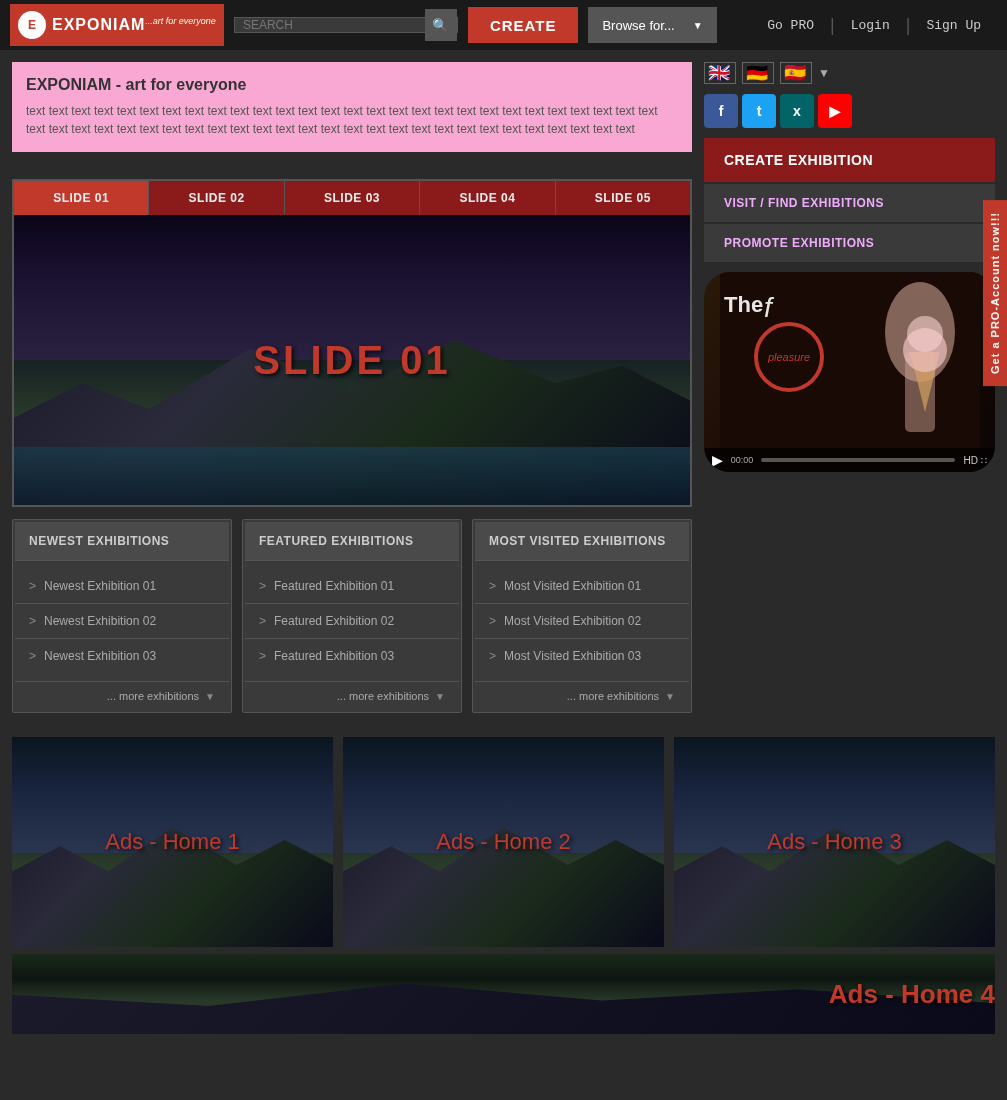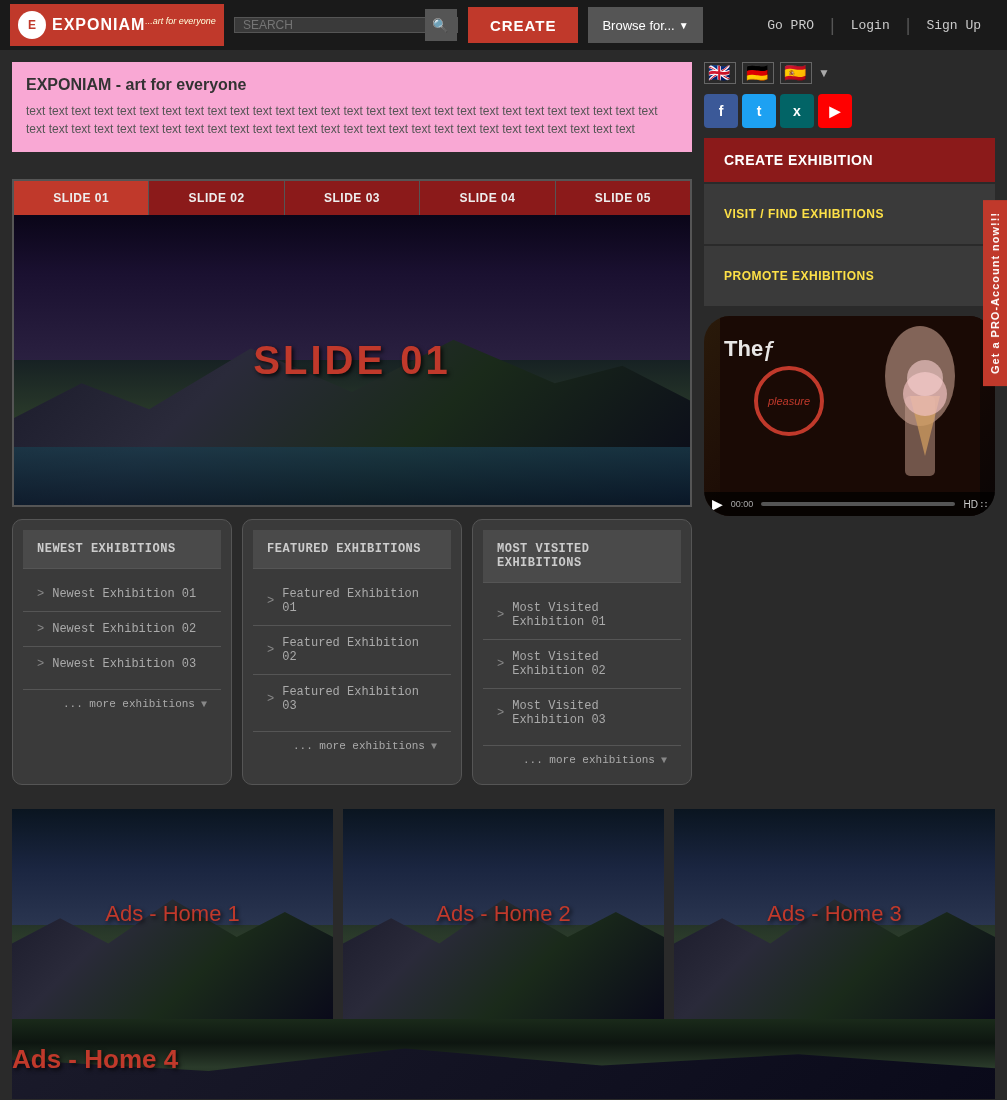--- a/index.html
+++ b/index.html
@@ -80,21 +80,21 @@
     }
     .btn-browse {
       background: #555;
       color: #fff;
       border: none;
       padding: 8px 14px;
       font-size: 13px;
       cursor: pointer;
       display: flex;
       align-items: center;
-      gap: 4px;
+      gap: 18px;
       height: 36px;
     }
     .btn-browse .arrow { font-size: 10px; }
     .nav-links {
       display: flex;
       align-items: center;
       margin-left: auto;
       gap: 0;
     }
     .nav-link {
@@ -207,23 +207,22 @@
     
     .exhibitions-row {
       display: flex;
       gap: 10px;
       margin-top: 12px;
     }
     .exhibition-card {
       flex: 1;
       background: #3a3a3a;
       border: 1px solid #555;
-      padding: 10px;
-      border-radius: 10px;
-      font-family: Liberation Mono, monospace;
+      padding: 2px;
+      border-radius: 2px;
     }
     .exhibition-header {
       background: #4a4a4a;
       padding: 12px 14px;
       font-size: 12px;
       font-weight: bold;
       color: #ccc;
       letter-spacing: 0.5px;
       border-bottom: 1px solid #555;
     }
@@ -270,23 +269,23 @@
       font-weight: bold;
       cursor: pointer;
       width: 100%;
       text-align: left;
       margin-bottom: 2px;
       letter-spacing: 0.5px;
     }
     .sidebar-link {
       display: block;
       background: #3a3a3a;
-      color: #fde047;
+      color: #f0abfc;
       border: none;
-      padding: 23px 20px;
+      padding: 12px 20px;
       font-size: 12px;
       font-weight: bold;
       cursor: pointer;
       width: 100%;
       text-align: left;
       margin-bottom: 2px;
       letter-spacing: 0.5px;
       text-decoration: none;
     }
 
@@ -450,28 +449,28 @@
       position: relative;
       z-index: 10;
       font-size: 22px;
       font-weight: normal;
       color: #c0392b;
       text-shadow: 2px 2px 4px rgba(0,0,0,0.8);
     }
 
     
     .ads-wide {
-      margin: 0 12px;
+      margin: 7px 12px;
       height: 80px;
       background: linear-gradient(to bottom, #1a2a1a 0%, #0d1510 30%, #2a3a2a 60%, #1a2a1a 100%);
       position: relative;
       overflow: hidden;
       display: flex;
       align-items: center;
-      justify-content: flex-start;
+      justify-content: flex-end;
       cursor: pointer;
     }
     .ads-wide-mountain {
       position: absolute;
       bottom: 0;
       width: 100%;
       height: 70%;
       background: linear-gradient(135deg, #1a1a2a, #0a0a1a);
       clip-path: polygon(0% 100%, 0% 30%, 20% 50%, 40% 10%, 60% 40%, 80% 20%, 100% 45%, 100% 100%);
     }

